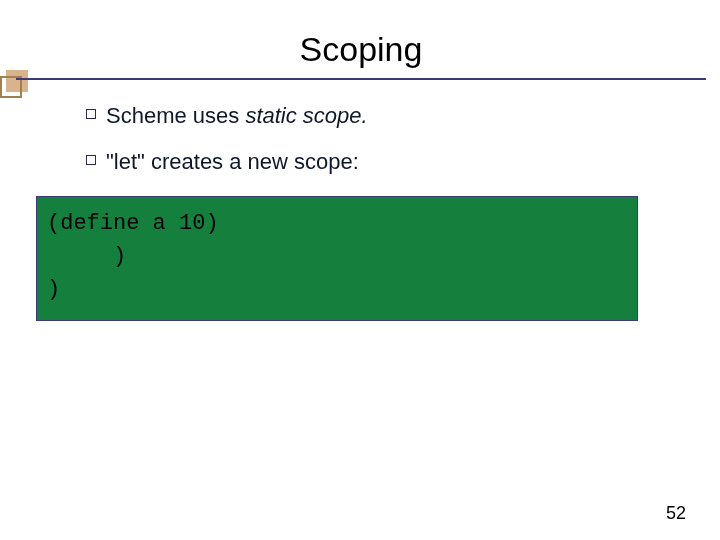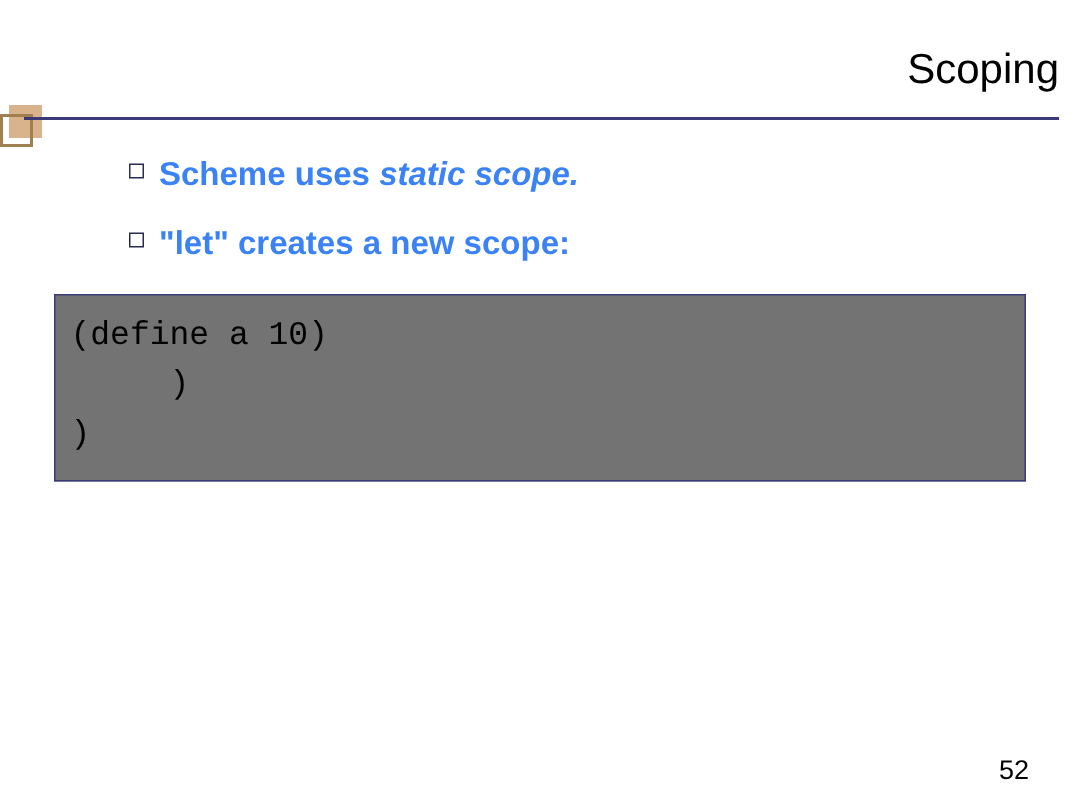--- a/index.html
+++ b/index.html
@@ -1,28 +1,28 @@
 <!DOCTYPE html>
 <html><head>
 <meta charset="utf-8">
 <style>
   * { box-sizing: border-box; margin: 0; padding: 0; }
   html, body { width: 720px; height: 540px; background: #ffffff; font-family: Arial, Helvetica, sans-serif; overflow: hidden; }
   .slide { position: relative; width: 720px; height: 540px; background: #ffffff; }
   .title-region { position: absolute; left: 16px; top: 30px; width: 690px; height: 52px; }
-  .title-text { text-align: right; font-size: 28px; color: #000; font-weight: 400; }
+  .title-text { text-align: center; font-size: 34px; color: #000; font-weight: 400; }
   .title-underline { position: absolute; left: 16px; top: 78px; width: 690px; height: 0; border-bottom: 2px solid #3a3a78; }
   .accent-block { position: absolute; left: 6px; top: 70px; width: 22px; height: 22px; background: #d9b38c; }
   .accent-outline { position: absolute; left: 0px; top: 76px; width: 22px; height: 22px; border: 2px solid #a08050; background: transparent; }
   .bullets { position: absolute; left: 86px; top: 102px; width: 600px; }
   .bullet-row { display: flex; align-items: flex-start; margin-bottom: 18px; }
   .bullet-sq { width: 10px; height: 10px; border: 1.5px solid #2a2a55; margin-top: 7px; margin-right: 10px; flex: 0 0 auto; }
-  .bullet-text { font-size: 22px; color: #3b82f6; line-height: 1.25; font-weight: bold; }
+  .bullet-text { font-size: 22px; color: #0f172a; line-height: 1.25; }
   .italic { font-style: italic; }
-  .code-box { position: absolute; left: 36px; top: 196px; width: 648px; border: 1.5px solid #3a3a78; background: #737373; padding: 10px 10px 14px 10px; }
+  .code-box { position: absolute; left: 36px; top: 196px; width: 602px; border: 1.5px solid #3a3a78; background: #15803d; padding: 10px 10px 14px 10px; }
   .code-line { font-family: "Courier New", Courier, monospace; font-size: 22px; color: #000; white-space: pre; line-height: 1.5; }
   .page-num { position: absolute; right: 34px; bottom: 16px; font-size: 18px; color: #000; }
 </style>
 </head>
 <body>
 
 <div class="slide">
 
   <div class="accent-block"></div>
   <div class="accent-outline"></div>

